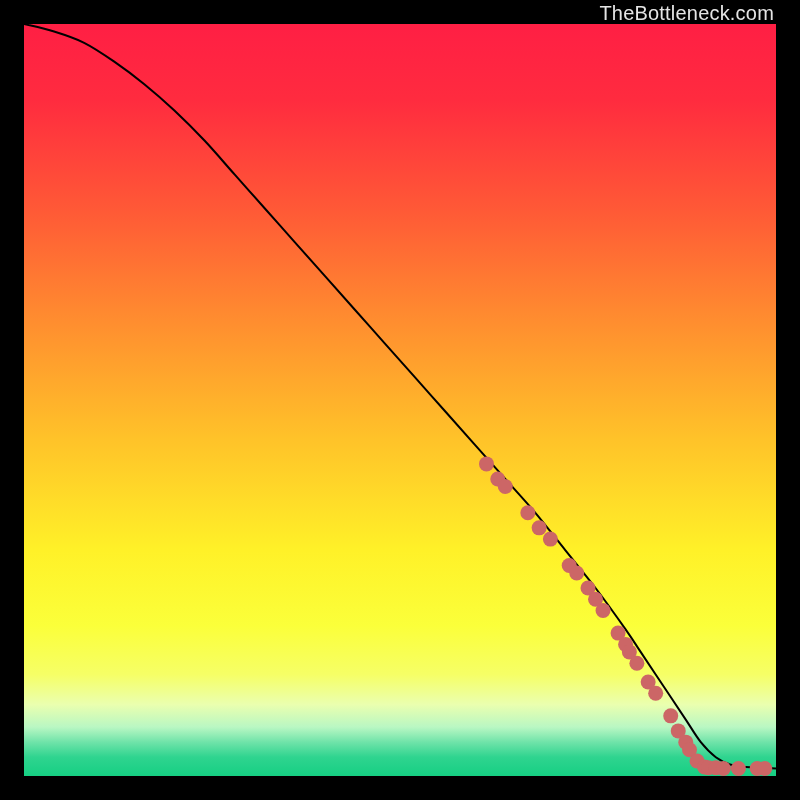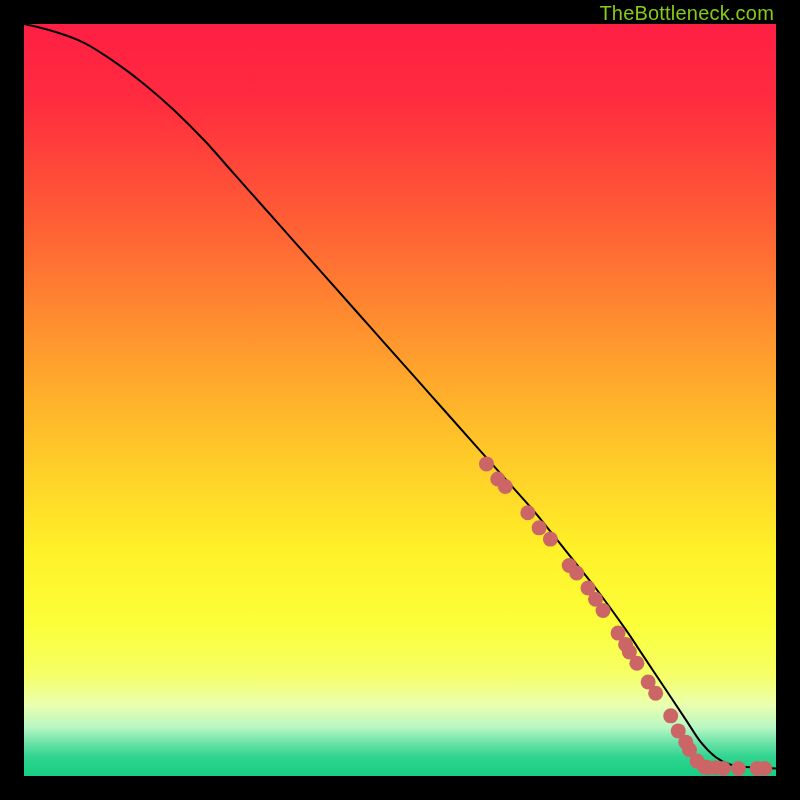--- a/index.html
+++ b/index.html
@@ -23,21 +23,21 @@
     position: absolute;
     left: 0;
     top: 0;
     width: 752px;
     height: 752px;
   }
   .watermark {
     position: absolute;
     top: 2px;
     right: 26px;
-    color: #84cc16;
+    color: #e5e5e5;
     font-size: 20px;
     font-weight: 500;
     letter-spacing: 0.2px;
   }
   svg { display: block; }
 </style>
 </head>
 <body>
 
 <div class="watermark">TheBottleneck.com</div>

